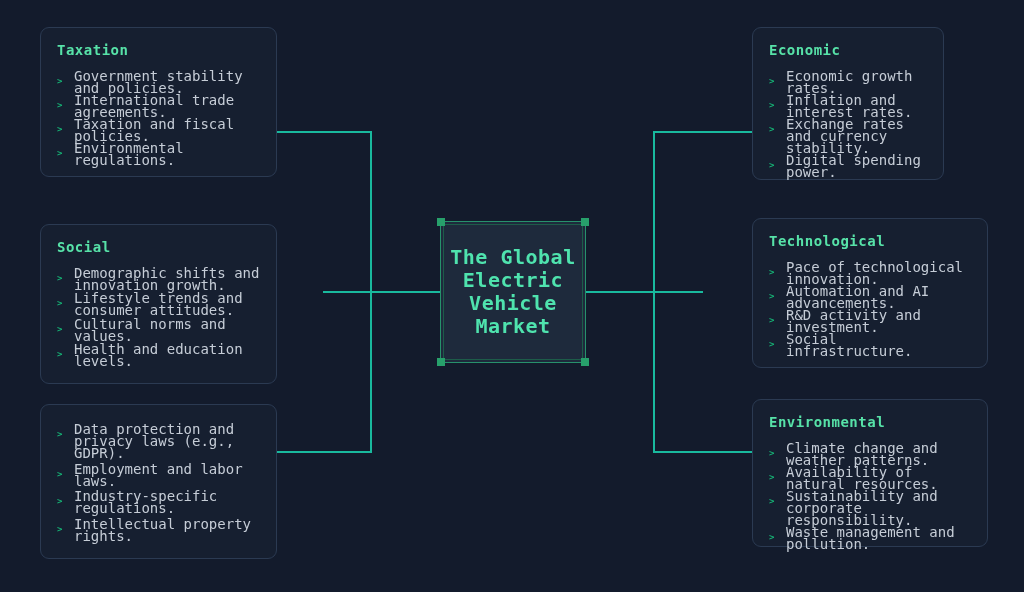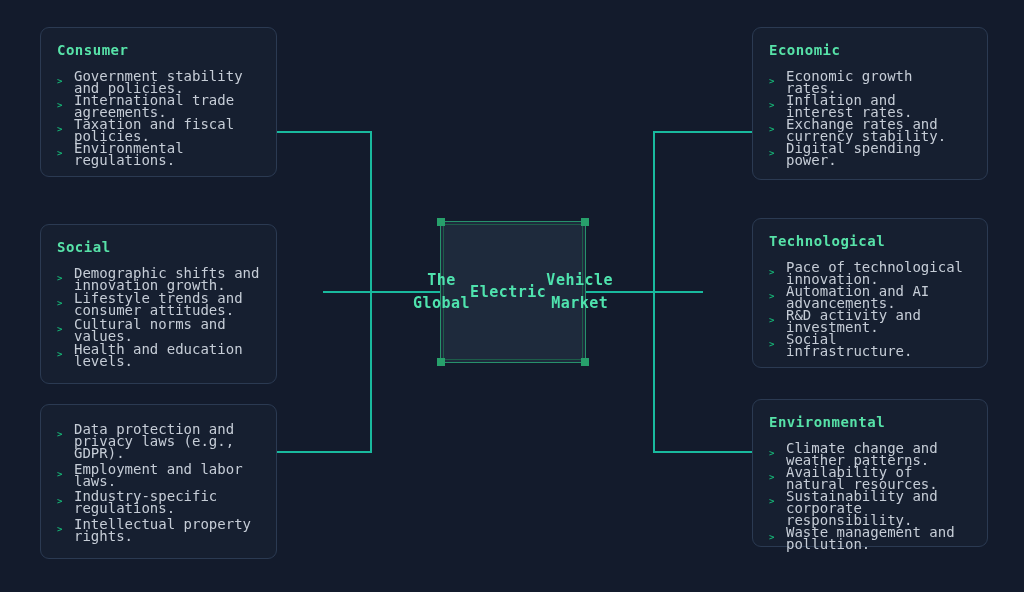--- a/index.html
+++ b/index.html
@@ -90,47 +90,47 @@
     background:var(--center-handle);
   }
   .handle.tl{left:-4px;top:-4px;}
   .handle.tr{right:-4px;top:-4px;}
   .handle.bl{left:-4px;bottom:-4px;}
   .handle.br{right:-4px;bottom:-4px;}
   .center-text{
     position:absolute;
     inset:0;
     display:flex;
-    flex-direction:row;
+    flex-direction:column;
     justify-content:center;
     align-items:center;
     text-align:center;
     color:var(--center-text);
-    font-size:15px;
+    font-size:20px;
     font-weight:bold;
     line-height:23px;
     letter-spacing:.5px;
   }
 </style>
 </head>
 <body>
 
 <div class="canvas">
 
   <div class="line" style="left:370px;top:131px;width:2px;height:322px;"></div>
   <div class="line" style="left:653px;top:131px;width:2px;height:322px;"></div>
   <div class="line" style="left:277px;top:131px;width:95px;height:2px;"></div>
   <div class="line" style="left:277px;top:451px;width:95px;height:2px;"></div>
   <div class="line" style="left:323px;top:291px;width:117px;height:2px;"></div>
   <div class="line" style="left:653px;top:131px;width:99px;height:2px;"></div>
   <div class="line" style="left:653px;top:451px;width:99px;height:2px;"></div>
   <div class="line" style="left:586px;top:291px;width:117px;height:2px;"></div>
 
   <div class="box" style="left:40px;top:27px;height:150px;">
-    <div class="box-title">Consumer</div>
+    <div class="box-title">Taxation</div>
     <div class="items">
       <div class="item">
         <span class="bullet">&gt;</span>
         <span class="item-text">Government stability and policies.</span>
       </div>
       <div class="item">
         <span class="bullet">&gt;</span>
         <span class="item-text">International trade agreements.</span>
       </div>
       <div class="item">
@@ -180,21 +180,21 @@
         <span class="bullet">&gt;</span>
         <span class="item-text">Industry-specific regulations.</span>
       </div>
       <div class="item">
         <span class="bullet">&gt;</span>
         <span class="item-text">Intellectual property rights.</span>
       </div>
     </div>
   </div>
 
-  <div class="box" style="left:752px;top:27px;height:153px;width:236px;">
+  <div class="box" style="left:752px;top:27px;height:153px;width:192px;">
     <div class="box-title">Economic</div>
     <div class="items">
       <div class="item">
         <span class="bullet">&gt;</span>
         <span class="item-text">Economic growth rates.</span>
       </div>
       <div class="item">
         <span class="bullet">&gt;</span>
         <span class="item-text">Inflation and interest rates.</span>
       </div>

